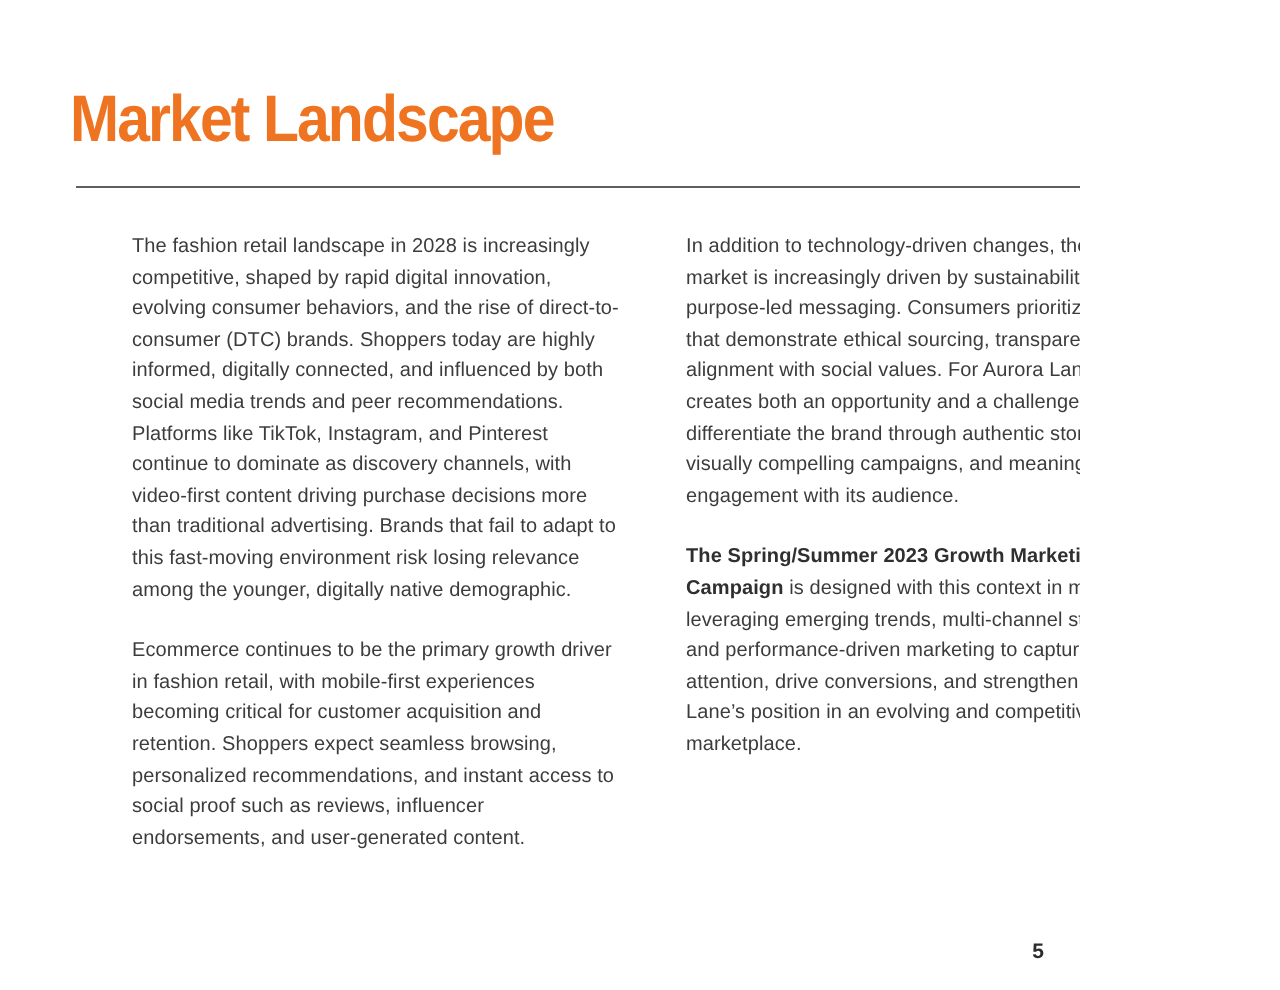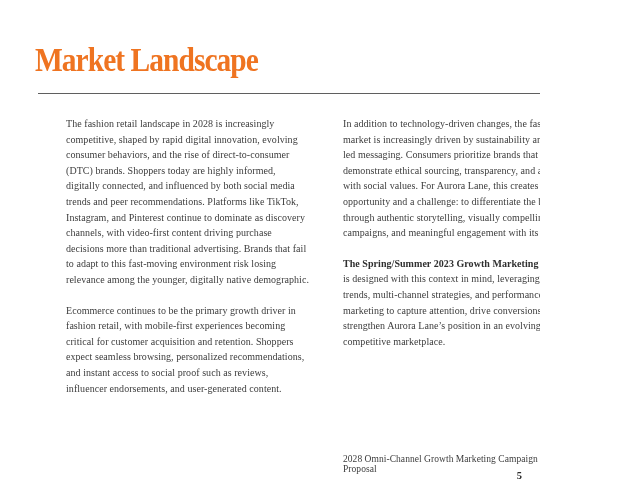--- a/index.html
+++ b/index.html
@@ -5,21 +5,21 @@
   html, body {
     margin: 0;
     padding: 0;
     background: #ffffff;
   }
   .page {
     position: relative;
     width: 540px;
     height: 495px;
     background: #ffffff;
-    font-family: Liberation Serif, serif;
+    font-family: Liberation Sans, sans-serif;
     overflow: hidden;
   }
   .title {
     position: absolute;
     left: 35px;
     top: 41px;
     margin: 0;
     font-size: 31px;
     line-height: 1.15;
     font-weight: 800;
@@ -92,17 +92,16 @@
       <p>Ecommerce continues to be the primary growth driver in fashion retail, with mobile-first experiences becoming critical for customer acquisition and retention. Shoppers expect seamless browsing, personalized recommendations, and instant access to social proof such as reviews, influencer endorsements, and user-generated content.</p>
     </div>
 
     <div class="col">
       <p>In addition to technology-driven changes, the fashion market is increasingly driven by sustainability and purpose-led messaging. Consumers prioritize brands that demonstrate ethical sourcing, transparency, and alignment with social values. For Aurora Lane, this creates both an opportunity and a challenge: to differentiate the brand through authentic storytelling, visually compelling campaigns, and meaningful engagement with its audience.</p>
       <p><span class="bold-lead">The Spring/Summer 2023 Growth Marketing Campaign</span><span> is designed with this context in mind, leveraging emerging trends, multi-channel strategies, and performance-driven marketing to capture attention, drive conversions, and strengthen Aurora Lane’s position in an evolving and competitive marketplace.</span></p>
     </div>
 
   </div>
 
-  <div class="footer-text">2028 Omni-Channel Growth Marketing Campaign Proposal</div>
 
   <div class="page-number">5</div>
 
 </div>
 
 </body></html>

